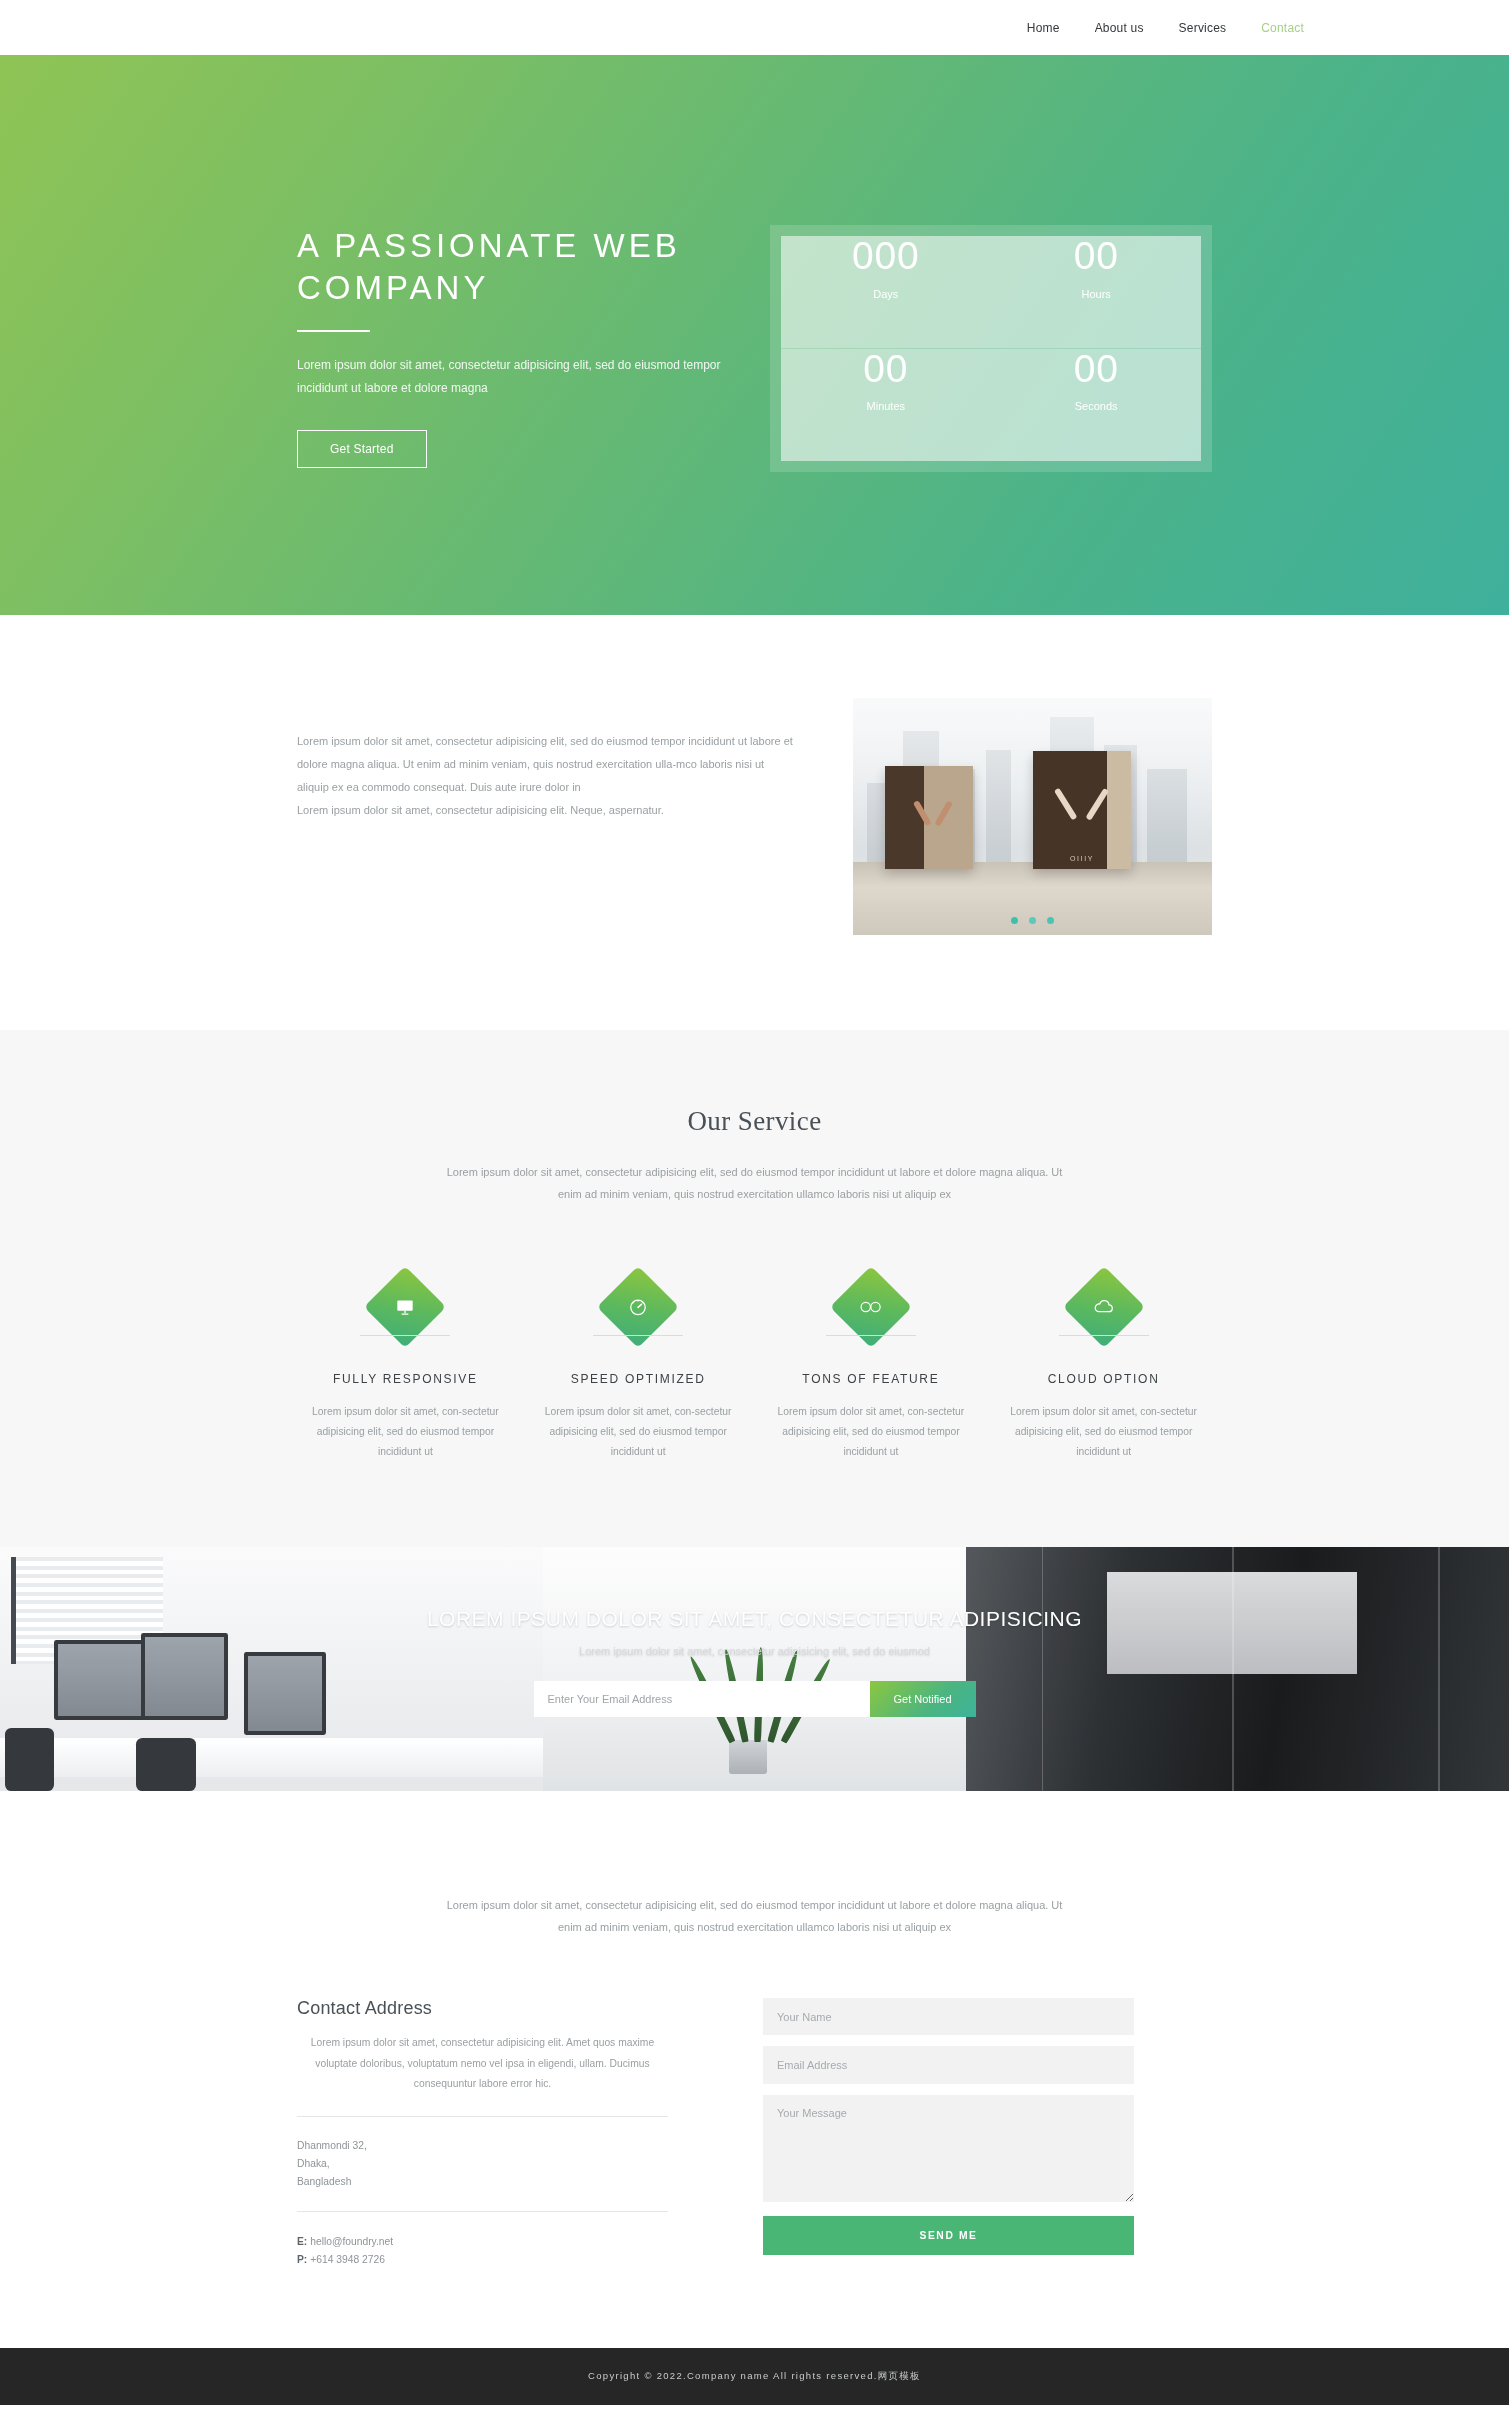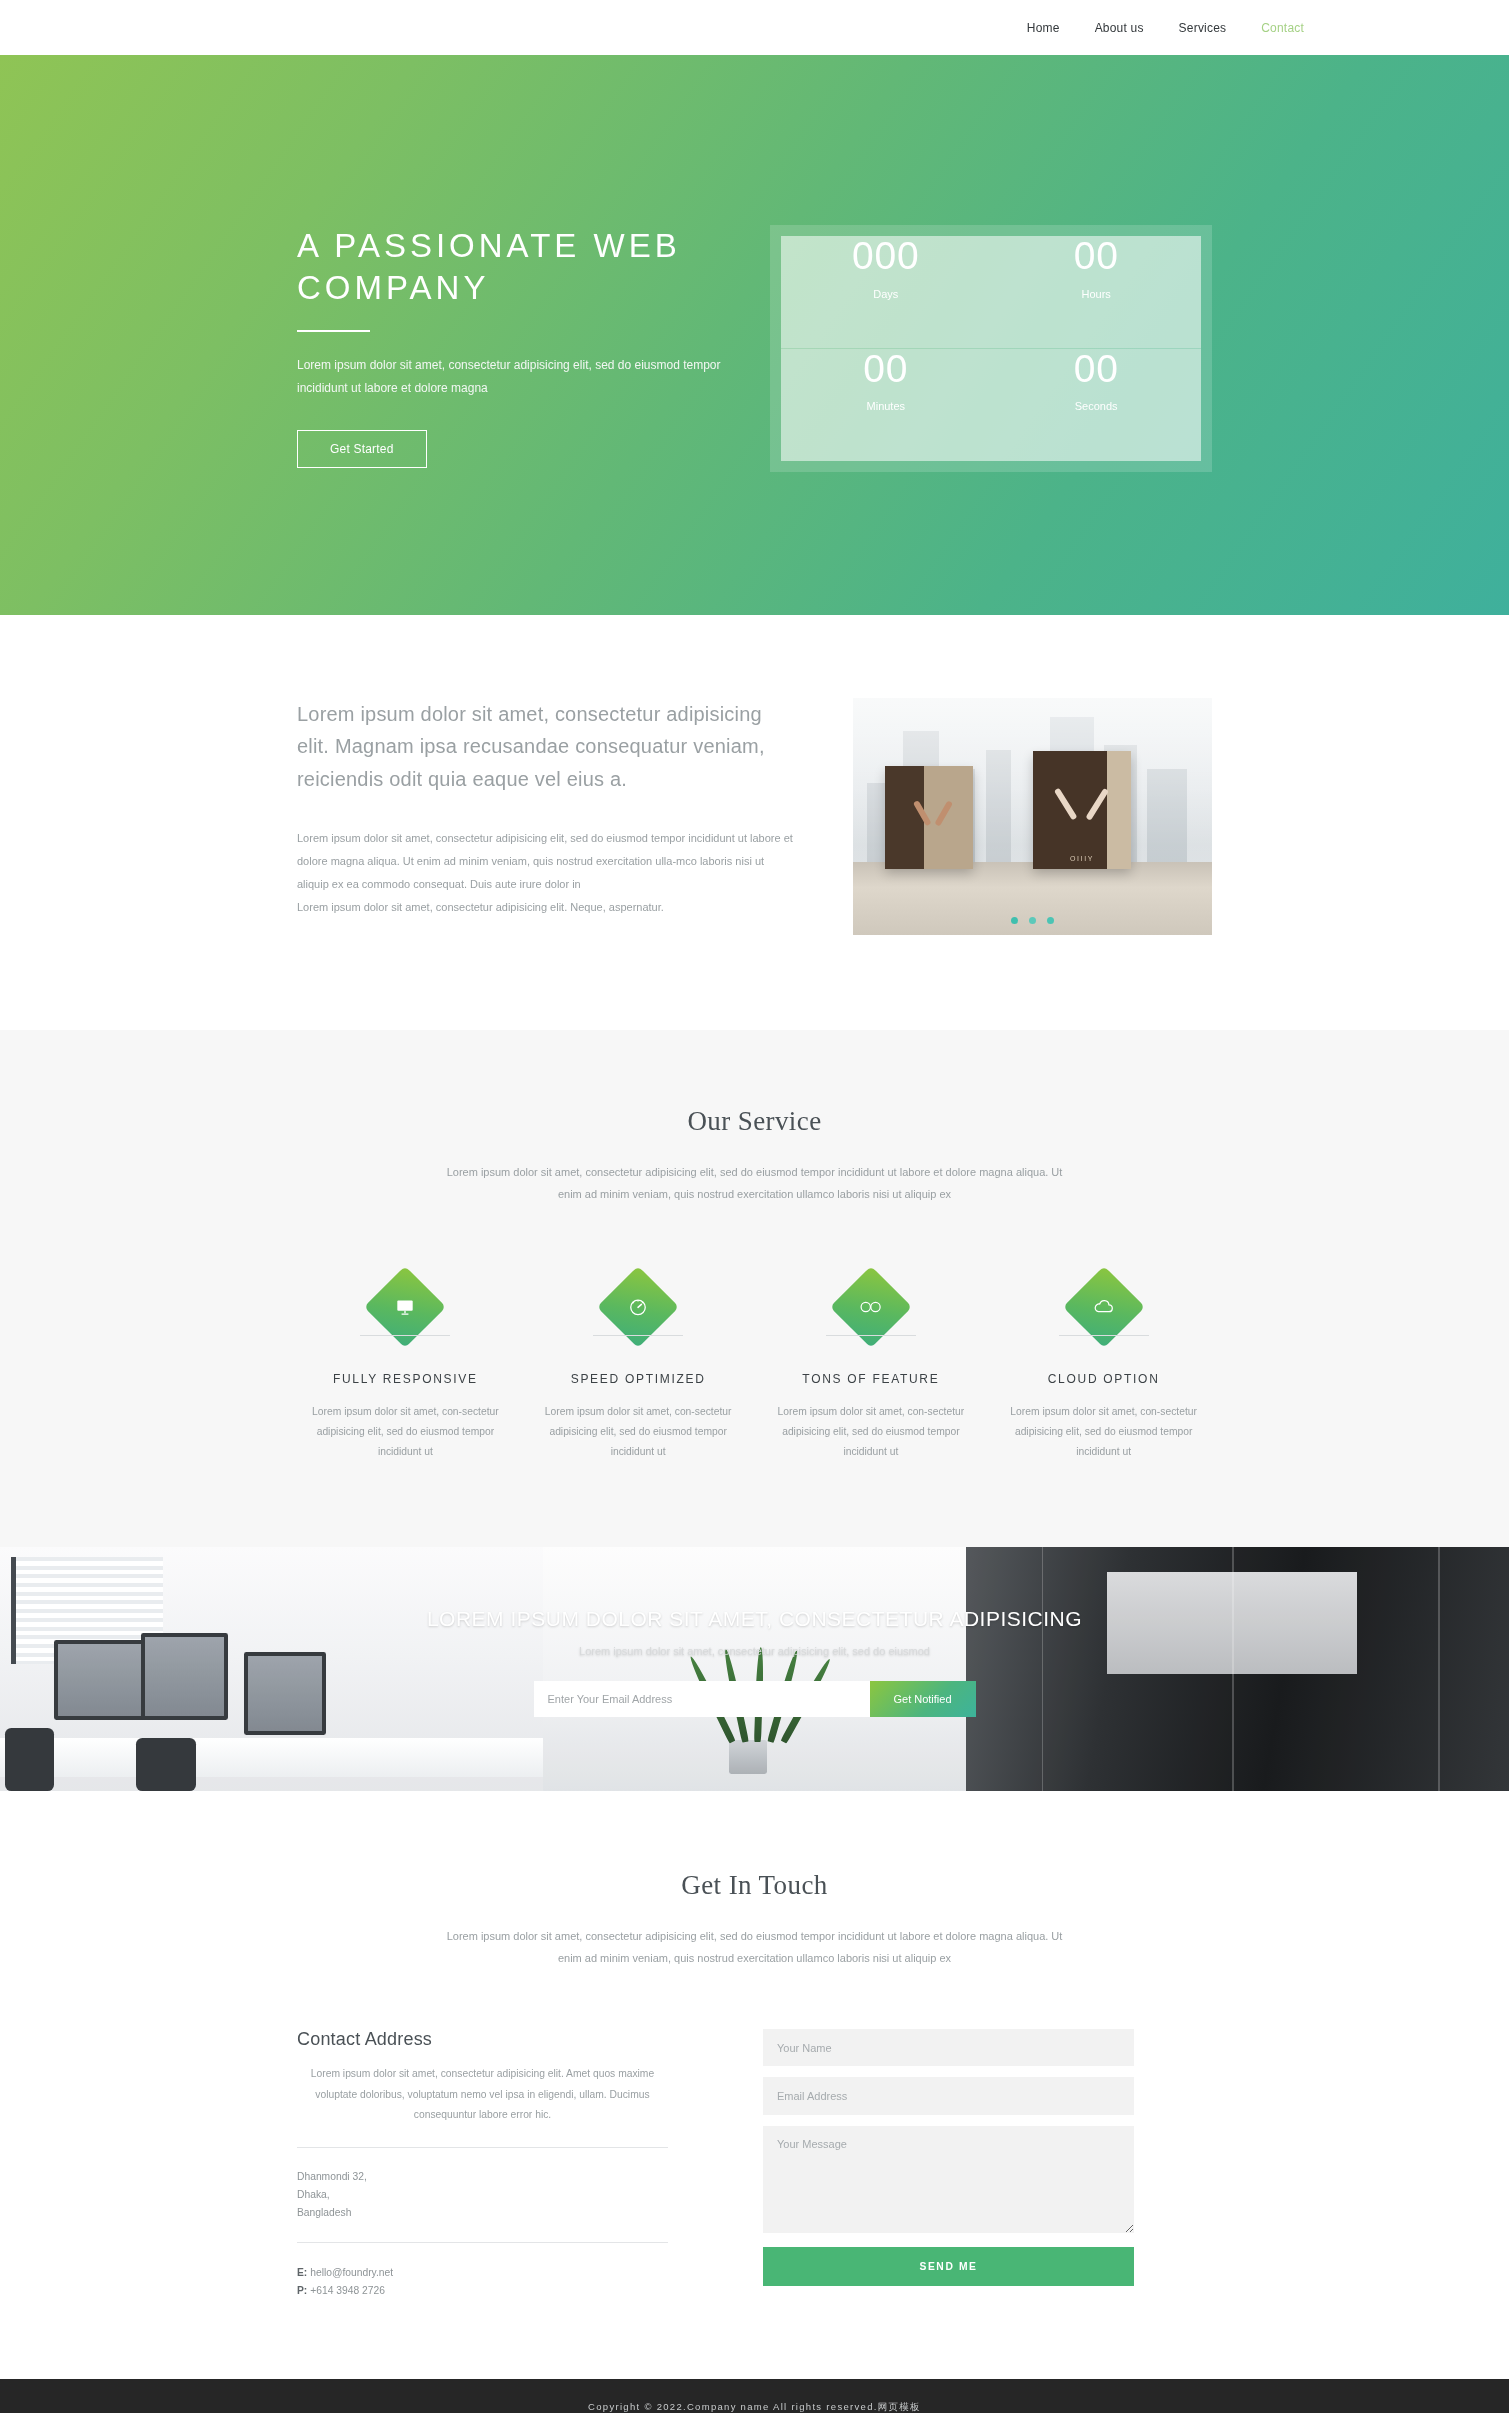--- a/index.html
+++ b/index.html
@@ -365,21 +365,20 @@
           </div>
         </div>
       </div>
 
     </div>
   </section>
 
   <section class="about">
     <div class="about-inner">
       <div class="about-left">
-        <p class="about-lead">Lorem ipsum dolor sit amet, consectetur adipisicing elit. Magnam ipsa recusandae consequatur veniam, reiciendis odit quia eaque vel eius a.</p>
         <div class="about-body">
           <p>Lorem ipsum dolor sit amet, consectetur adipisicing elit, sed do eiusmod tempor incididunt ut labore et dolore magna aliqua. Ut enim ad minim veniam, quis nostrud exercitation ulla-mco laboris nisi ut aliquip ex ea commodo consequat. Duis aute irure dolor in</p>
           <p>Lorem ipsum dolor sit amet, consectetur adipisicing elit. Neque, aspernatur.</p>
         </div>
       </div>
 
       <div class="about-right">
         <div class="photo-frame">
           <div class="photo-sky"></div>
           <div class="bld b1"></div>
@@ -521,21 +520,20 @@
       <div class="cta-title">LOREM IPSUM DOLOR SIT AMET, CONSECTETUR ADIPISICING</div>
       <div class="cta-sub">Lorem ipsum dolor sit amet, consectetur adipisicing elit, sed do eiusmod</div>
       <form class="cta-form">
         <input class="cta-input" type="text" placeholder="Enter Your Email Address" style="">
         <button class="cta-btn">Get Notified</button>
       </form>
     </div>
   </section>
 
   <section class="contact">
-    <h2 class="section-title">Get In Touch</h2>
     <p class="section-sub">Lorem ipsum dolor sit amet, consectetur adipisicing elit, sed do eiusmod tempor incididunt ut labore et dolore magna aliqua. Ut enim ad minim veniam, quis nostrud exercitation ullamco laboris nisi ut aliquip ex</p>
 
     <div class="contact-grid">
 
       <div class="contact-left">
         <div class="contact-h">Contact Address</div>
         <p class="contact-p">Lorem ipsum dolor sit amet, consectetur adipisicing elit. Amet quos maxime voluptate doloribus, voluptatum nemo vel ipsa in eligendi, ullam. Ducimus consequuntur labore error hic.</p>
         <div class="hr"></div>
         <div class="addr-line">Dhanmondi 32,</div>
         <div class="addr-line">Dhaka,</div>

